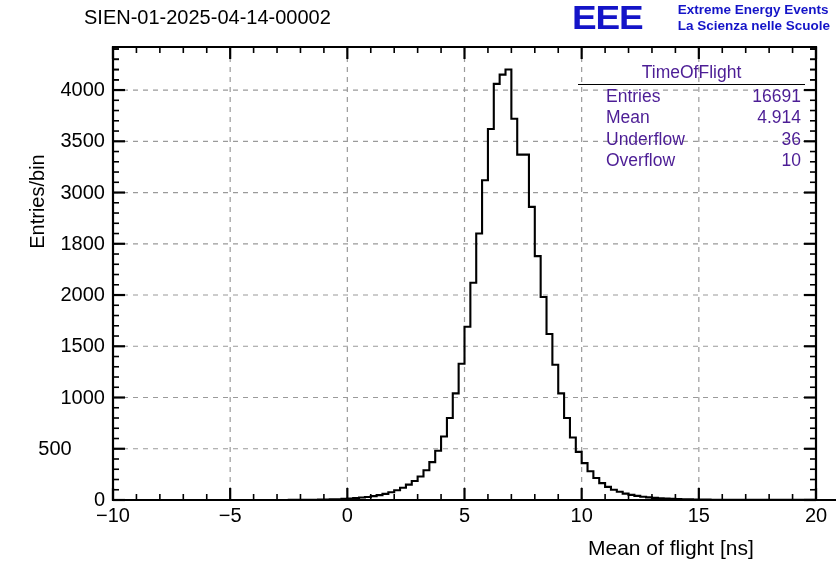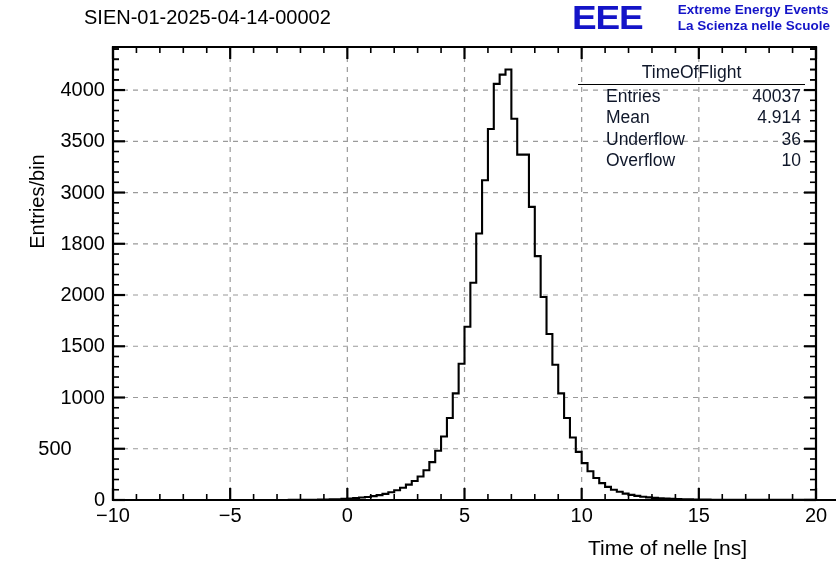--- a/index.html
+++ b/index.html
@@ -86,21 +86,21 @@
     white-space:nowrap;
   }
   .ytick-lbl{text-align:right;}
 
   
   #stats-box{
     position:absolute;
     left:578px;top:62px;
     width:227px;
     font-size:17.5px;
-    color:#0f172a;
+    color:#4c1d95;
     background:transparent;
   }
   #stats-title{
     text-align:center;
     border-bottom:1.6px solid #000;
     padding-bottom:1px;
     margin-bottom:1px;
     font-size:17.5px;
   }
   .stat-row{
@@ -121,21 +121,21 @@
 
   <div class="eee-logo">
     <div class="eee-mark">EEE</div>
     <div class="eee-text">
       <span>Extreme Energy Events</span>
       <span>La Scienza nelle Scuole</span>
     </div>
   </div>
 
   <div class="ylabel">Entries/bin</div>
-  <div class="xlabel">Time of nelle [ns]</div>
+  <div class="xlabel">Mean of flight [ns]</div>
 
   <div id="tick-layer">
       <div class="tick-lbl" style="left: 113px; top: 504px; transform: translateX(-50%);">−10</div>
       <div class="tick-lbl" style="left: 230.167px; top: 504px; transform: translateX(-50%);">−5</div>
       <div class="tick-lbl" style="left: 347.333px; top: 504px; transform: translateX(-50%);">0</div>
       <div class="tick-lbl" style="left: 464.5px; top: 504px; transform: translateX(-50%);">5</div>
       <div class="tick-lbl" style="left: 581.667px; top: 504px; transform: translateX(-50%);">10</div>
       <div class="tick-lbl" style="left: 698.833px; top: 504px; transform: translateX(-50%);">15</div>
       <div class="tick-lbl" style="left: 816px; top: 504px; transform: translateX(-50%);">20</div>
       <div class="tick-lbl ytick-lbl" style="left: 5px; width: 100px; top: 488px;">0</div>
@@ -331,21 +331,21 @@
         <line x1="0" y1="2.0497737556560764" x2="6" y2="2.0497737556560764" stroke="#000" stroke-width="1.6"></line>
         <line x1="703" y1="2.0497737556560764" x2="697" y2="2.0497737556560764" stroke="#000" stroke-width="1.6"></line>
       </svg>
   </div>
 
   <div id="stats-box">
     <div id="stats-title">TimeOfFlight</div>
     <div id="stats-rows">
         <div class="stat-row">
           <span class="stat-k">Entries</span>
-          <span class="stat-v">40037</span>
+          <span class="stat-v">16691</span>
         </div>
         <div class="stat-row">
           <span class="stat-k">Mean</span>
           <span class="stat-v">4.914</span>
         </div>
         <div class="stat-row">
           <span class="stat-k">Underflow</span>
           <span class="stat-v">36</span>
         </div>
         <div class="stat-row">

